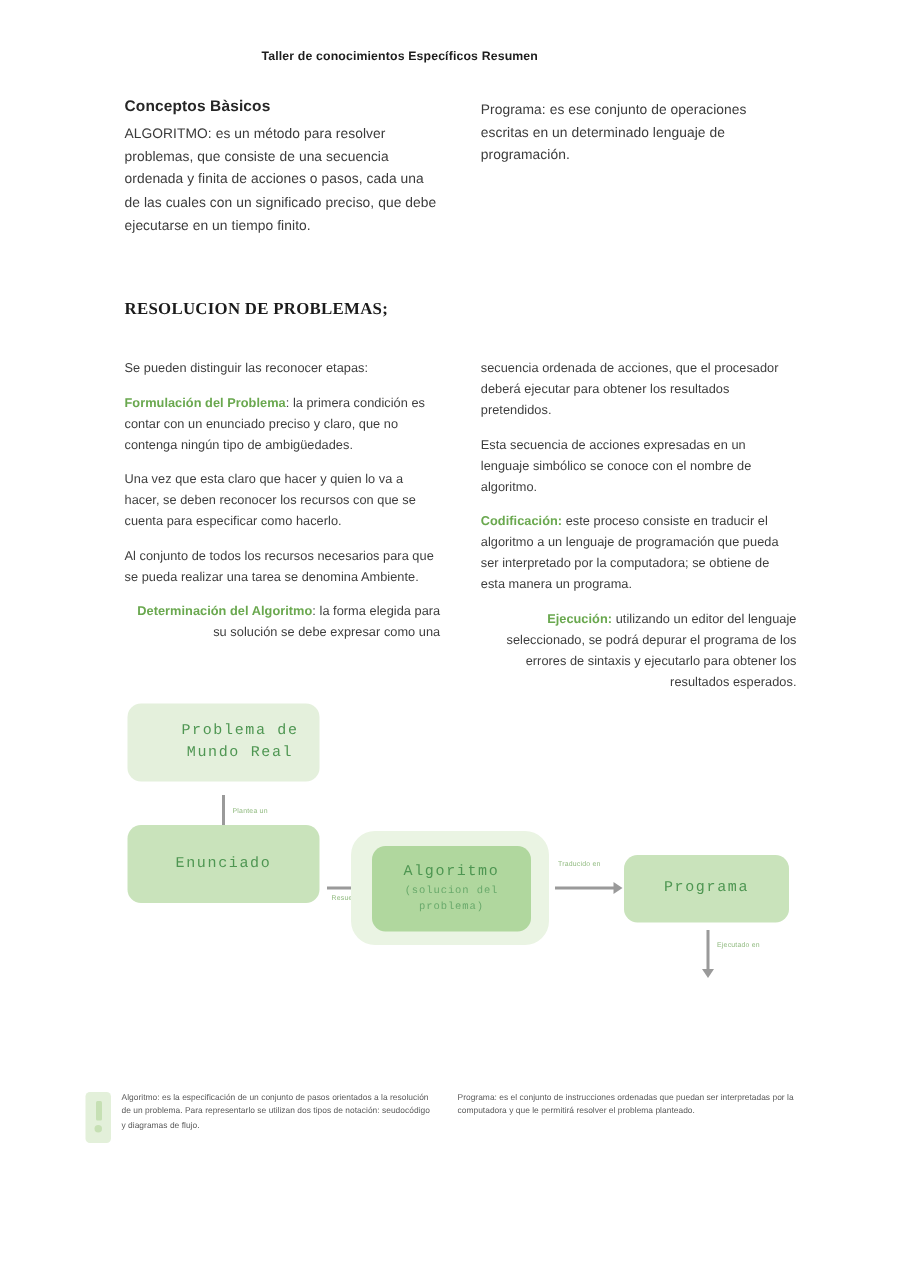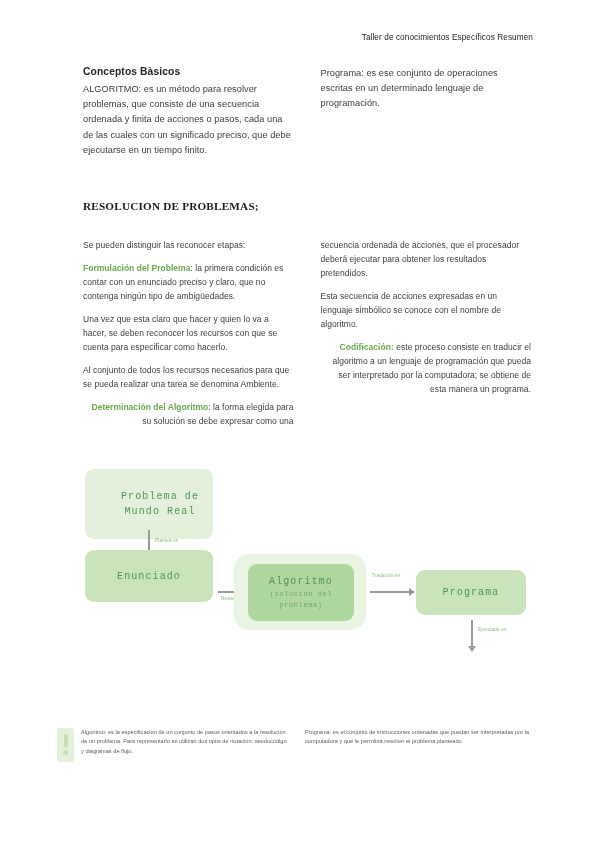--- a/index.html
+++ b/index.html
@@ -21,23 +21,23 @@
     inset: 0;
     background: #ffffff;
   }
 
   
   .doc-header {
     position: absolute;
     top: 33px;
     left: 0;
     right: 66px;
-    text-align: right;
+    text-align: center;
     font-size: 8.2px;
-    font-weight: normal;
+    font-weight: bold;
     letter-spacing: 0.1px;
     color: #1d1d1d;
   }
 
   
   .intro {
     position: absolute;
     top: 66px;
     left: 83px;
     width: 448px;
@@ -117,21 +117,21 @@
     font-size: 10px;
     letter-spacing: 1.1px;
     line-height: 15px;
     box-sizing: border-box;
     padding: 4px 6px;
   }
   .node-pale   { background: #e4f0dc; }
   .node-mid    { background: #c9e3bb; }
   .node-deep   { background: #b0d79e; }
 
-  #n-problema  { left: 17px;  top: 9px;   width: 128px; height: 70px; padding-left: 28px; }
+  #n-problema  { left: 17px;  top: 9px;   width: 128px; height: 52px; padding-left: 28px; }
   #n-enunciado { left: 17px;  top: 90px; width: 128px; height: 52px; }
   #n-wrap      { left: 166px; top: 94px;  width: 132px; height: 76px;
                  background: #eaf4e3; border-radius: 16px; }
   #n-algoritmo { left: 180px; top: 104px; width: 106px; height: 57px;
                  flex-direction: column; }
   #n-programa  { left: 348px; top: 110px; width: 110px; height: 45px; }
   #n-computadora { left: 348px; top: 196px; width: 110px; height: 48px; }
 
   .node .sub {
     font-size: 7px;
@@ -236,20 +236,21 @@
       <p class="bp">Se pueden distinguir las reconocer etapas:</p>
       <p class="bp"><span class="term">Formulación del Problema</span><span>: la primera condición es contar con un enunciado preciso y claro, que no contenga ningún tipo de ambigüedades.</span></p>
       <p class="bp">Una vez que esta claro que hacer y quien lo va a hacer, se deben reconocer los recursos con que se cuenta para especificar como hacerlo.</p>
       <p class="bp">Al conjunto de todos los recursos necesarios para que se pueda realizar una tarea se denomina Ambiente.</p>
       <p class="bp"><span class="term">Determinación del Algoritmo</span><span>: la forma elegida para su solución se debe expresar como una</span></p>
     </div>
     <div class="col">
       <p class="bp">secuencia ordenada de acciones, que el procesador deberá ejecutar para obtener los resultados pretendidos.</p>
       <p class="bp">Esta secuencia de acciones expresadas en un lenguaje simbólico se conoce con el nombre de algoritmo.</p>
       <p class="bp"><span class="term">Codificación:</span><span> este proceso consiste en traducir el algoritmo a un lenguaje de programación que pueda ser interpretado por la computadora; se obtiene de esta manera un programa.</span></p>
+      <p class="bp"><span class="term">Ejecución:</span><span> utilizando un editor del lenguaje seleccionado, se podrá depurar el programa de los errores de sintaxis y ejecutarlo para obtener los resultados esperados.</span></p>
     </div>
   </div>
 
   <div class="diagram">
 
     <div class="node node-pale" id="n-problema">Problema de Mundo Real</div>
 
     <div class="arrow arrow-v" style="left:80px; top:70px; height:27px;"></div>
     <div class="arrowhead ah-down" style="left:76.5px; top:96px;"></div>
     <div class="edge-label" style="left:87px; top:78px;">Plantea un</div>

